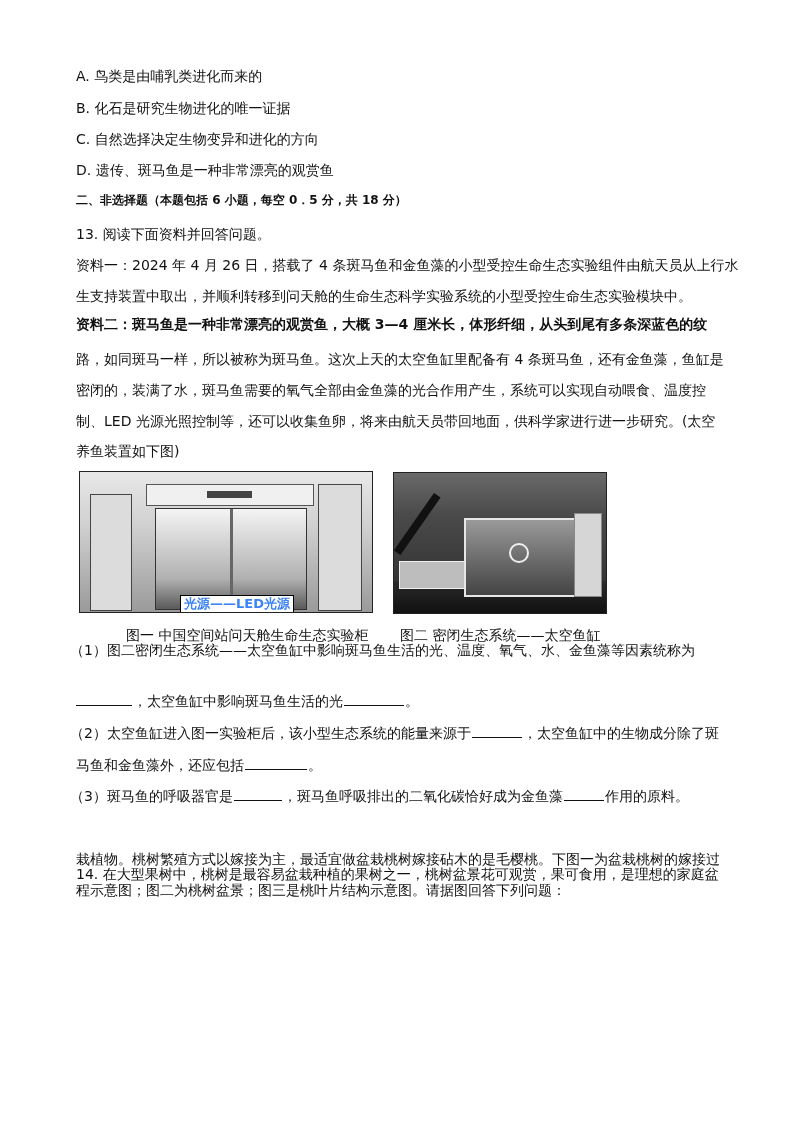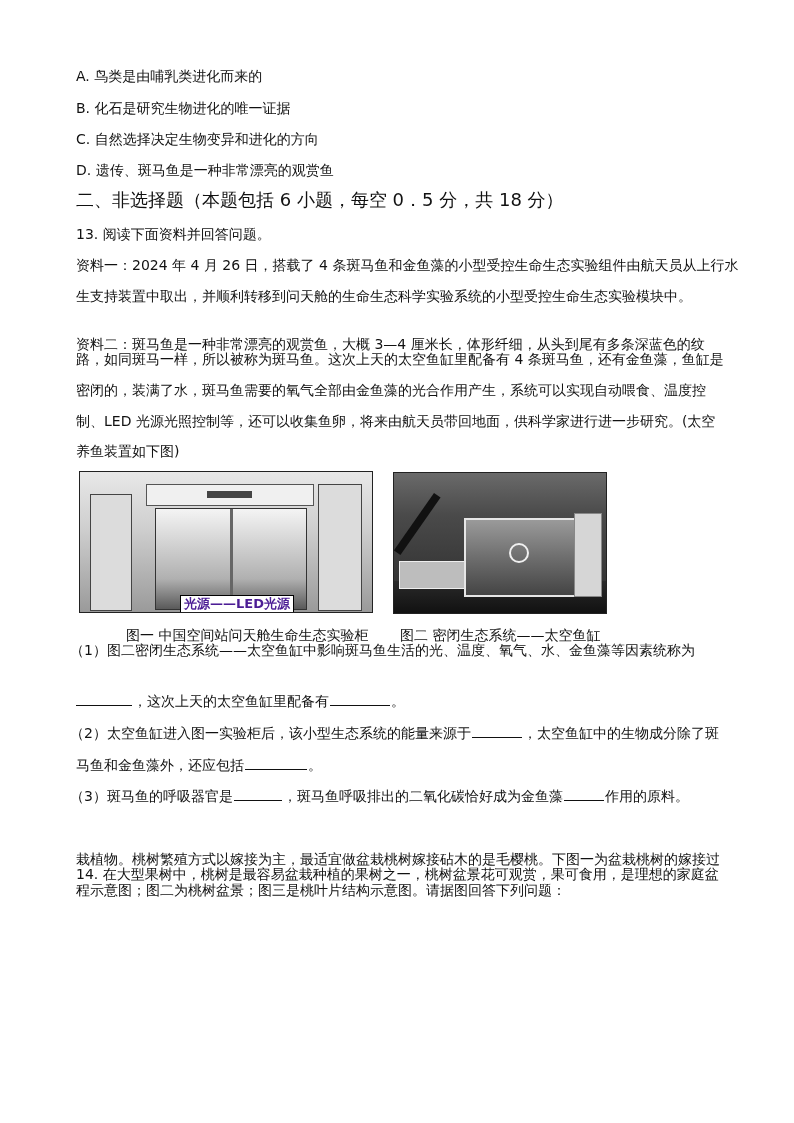--- a/index.html
+++ b/index.html
@@ -5,21 +5,21 @@
   html, body { margin: 0; padding: 0; background: #ffffff; }
   body {
     width: 794px; height: 1123px; position: relative; overflow: hidden;
     font-family: "DejaVu Sans", "Liberation Sans", sans-serif;
     color: #111111;
   }
   .line {
     position: absolute; left: 76px; font-size: 14px; line-height: 20px;
     white-space: nowrap; letter-spacing: 0px;
   }
-  .bold { font-weight: normal; font-size: 18px; }
+  .bold { font-weight: bold; font-size: 12px; }
   .blank {
     display: inline-block; border-bottom: 1px solid #111; height: 14px;
     vertical-align: baseline; margin: 0 1px;
   }
   .figure {
     position: absolute; background: #3a3a3a; overflow: hidden;
     border: 1px solid #222;
   }
   
   #fig1 { left: 79px; top: 471px; width: 292px; height: 140px; background: #d8d8d8; }
@@ -29,21 +29,21 @@
     background: #f0f0f0; border: 1px solid #555; }
   #fig1 .panel-top .bar { position: absolute; left: 60px; top: 6px; width: 45px; height: 7px; background: #444; }
   #fig1 .door-left { position: absolute; left: 10px; top: 22px; width: 40px; height: 115px;
     background: #dcdcdc; border: 1px solid #444; }
   #fig1 .door-right { position: absolute; right: 10px; top: 12px; width: 42px; height: 125px;
     background: #dcdcdc; border: 1px solid #444; }
   #fig1 .inner { position: absolute; left: 75px; top: 36px; width: 150px; height: 100px;
     background: linear-gradient(180deg, #f4f4f4 0%, #b0b0b0 70%, #5a5a5a 100%); border: 1px solid #333; }
   #fig1 .inner .divider { position: absolute; left: 74px; top: 0; width: 3px; height: 100%; background: #666; }
   #fig1 .label {
-    position: absolute; left: 100px; top: 123px; background: #ffffff; color: #4c1d95;
+    position: absolute; left: 100px; top: 123px; background: #ffffff; color: #3b82f6;
     font-weight: bold; font-size: 13px; line-height: 16px; padding: 0 3px; border: 1px solid #000;
   }
   
   #fig2 { left: 393px; top: 472px; width: 212px; height: 140px;
     background: linear-gradient(180deg, #6a6a6a 0%, #4a4a4a 30%, #2a2a2a 100%); }
   #fig2 .tank { position: absolute; left: 70px; top: 45px; width: 110px; height: 75px;
     background: linear-gradient(180deg, #9a9a9a 0%, #6e6e6e 50%, #444 100%);
     border: 2px solid #e6e6e6; }
   #fig2 .tank-side { position: absolute; left: 180px; top: 40px; width: 26px; height: 82px;
     background: #d6d6d6; border: 1px solid #888; }
@@ -75,21 +75,21 @@
 <div class="line" style="top:160px;">
   <span>D.</span>
   <span>遗传、斑马鱼是一种非常漂亮的观赏鱼</span>
 </div>
 
 <div class="line bold" style="top:190px;">二、非选择题（本题包括 6 小题，每空 0．5 分，共 18 分）</div>
 
 <div class="line" style="top:224px;">13. 阅读下面资料并回答问题。</div>
 <div class="line" style="top:255px;">资料一：2024 年 4 月 26 日，搭载了 4 条斑马鱼和金鱼藻的小型受控生命生态实验组件由航天员从上行水</div>
 <div class="line" style="top:286px;">生支持装置中取出，并顺利转移到问天舱的生命生态科学实验系统的小型受控生命生态实验模块中。</div>
-<div class="line" style="top:334px;">资料二：斑马鱼是一种非常漂亮的观赏鱼，大概 3—4 厘米长，体形纤细，从头到尾有多条深蓝色的纹</div>
+<div class="line" style="top:314px;font-weight:bold;">资料二：斑马鱼是一种非常漂亮的观赏鱼，大概 3—4 厘米长，体形纤细，从头到尾有多条深蓝色的纹</div>
 <div class="line" style="top:349px;">路，如同斑马一样，所以被称为斑马鱼。这次上天的太空鱼缸里配备有 4 条斑马鱼，还有金鱼藻，鱼缸是</div>
 <div class="line" style="top:380px;">密闭的，装满了水，斑马鱼需要的氧气全部由金鱼藻的光合作用产生，系统可以实现自动喂食、温度控</div>
 <div class="line" style="top:411px;">制、LED 光源光照控制等，还可以收集鱼卵，将来由航天员带回地面，供科学家进行进一步研究。(太空</div>
 <div class="line" style="top:441px;">养鱼装置如下图)</div>
 
 <div class="figure" id="fig1">
   <div class="frame"></div>
   <div class="panel-top">
       <div class="bar"></div>
     </div>
@@ -108,21 +108,21 @@
   <div class="tank-side"></div>
   <div class="ring"></div>
   <div class="pen"></div>
 </div>
 
 <div class="caption" style="left:126px;">图一  中国空间站问天舱生命生态实验柜</div>
 <div class="caption" style="left:400px;">图二  密闭生态系统——太空鱼缸</div>
 
 <div class="line" style="top:640px; left:70px;">（1）图二密闭生态系统——太空鱼缸中影响斑马鱼生活的光、温度、氧气、水、金鱼藻等因素统称为</div>
 <div class="line" style="top:691px;">
-  <span class="blank" style="width:56px; margin-left:0;"></span><span>，这次上天的太空鱼缸里配备有</span><span class="blank" style="width:60px;"></span><span>。</span>
+  <span class="blank" style="width:56px; margin-left:0;"></span><span>，太空鱼缸中影响斑马鱼生活的光</span><span class="blank" style="width:60px;"></span><span>。</span>
 </div>
 
 <div class="line" style="top:723px; left:70px;">
   <span>（2）太空鱼缸进入图一实验柜后，该小型生态系统的能量来源于</span><span class="blank" style="width:50px;"></span><span>，太空鱼缸中的生物成分除了斑</span>
 </div>
 <div class="line" style="top:755px;">
   <span>马鱼和金鱼藻外，还应包括</span><span class="blank" style="width:62px;"></span><span>。</span>
 </div>
 
 <div class="line" style="top:786px; left:70px;">

